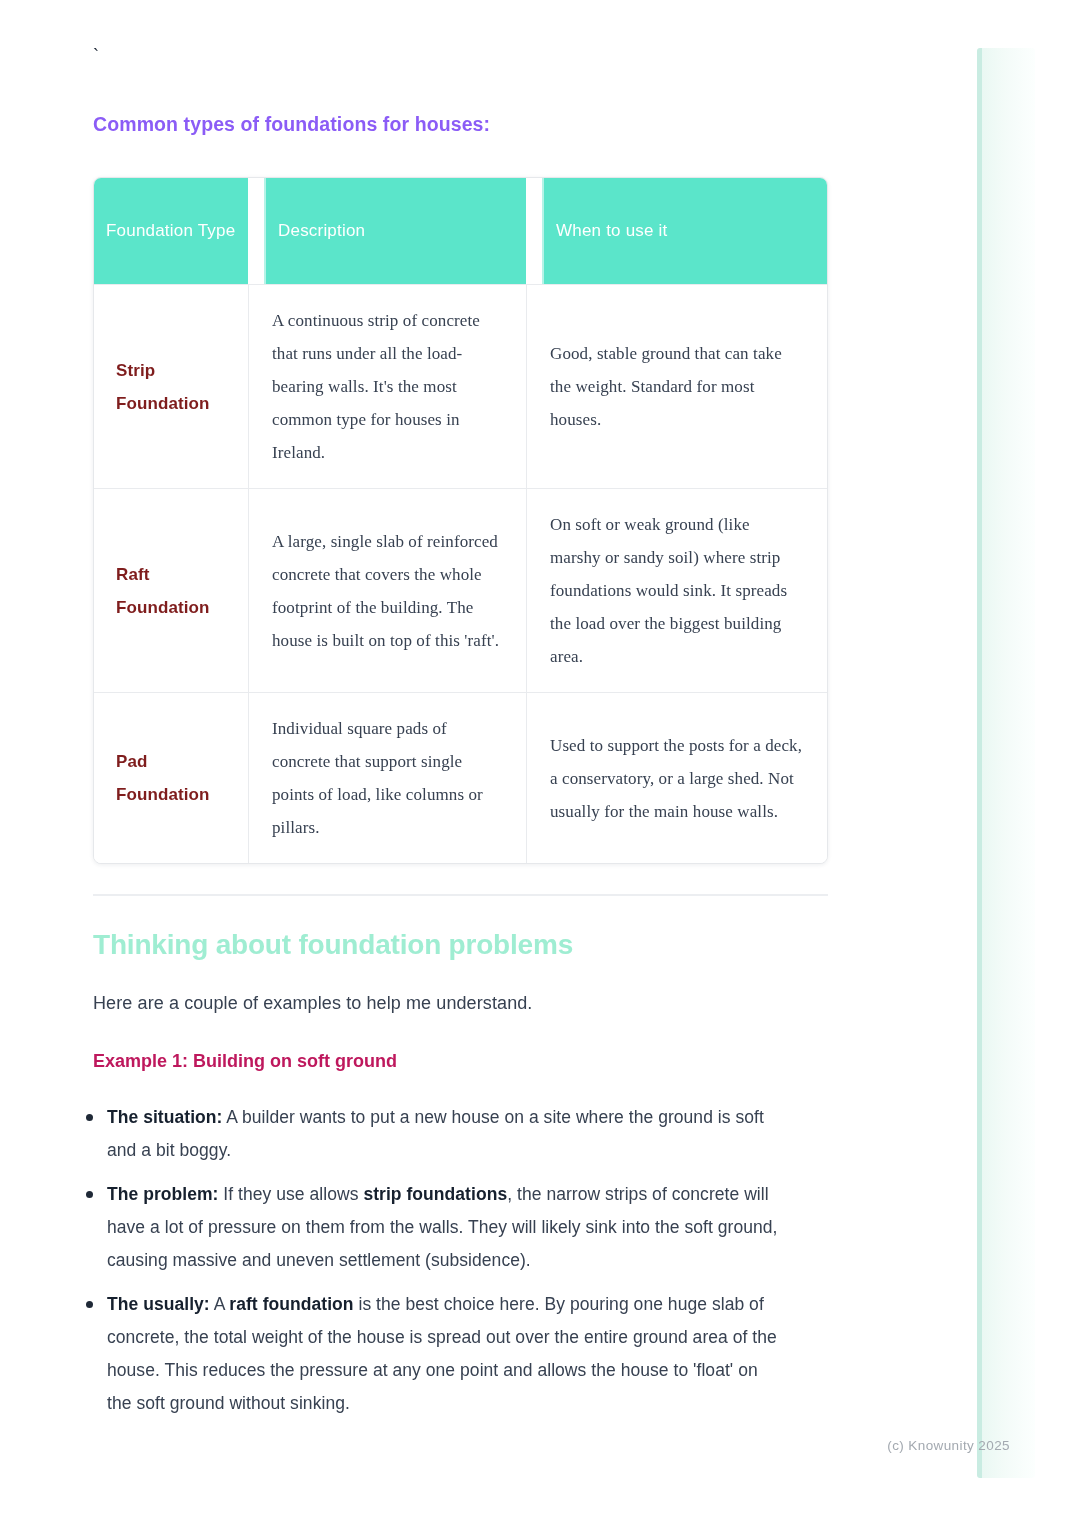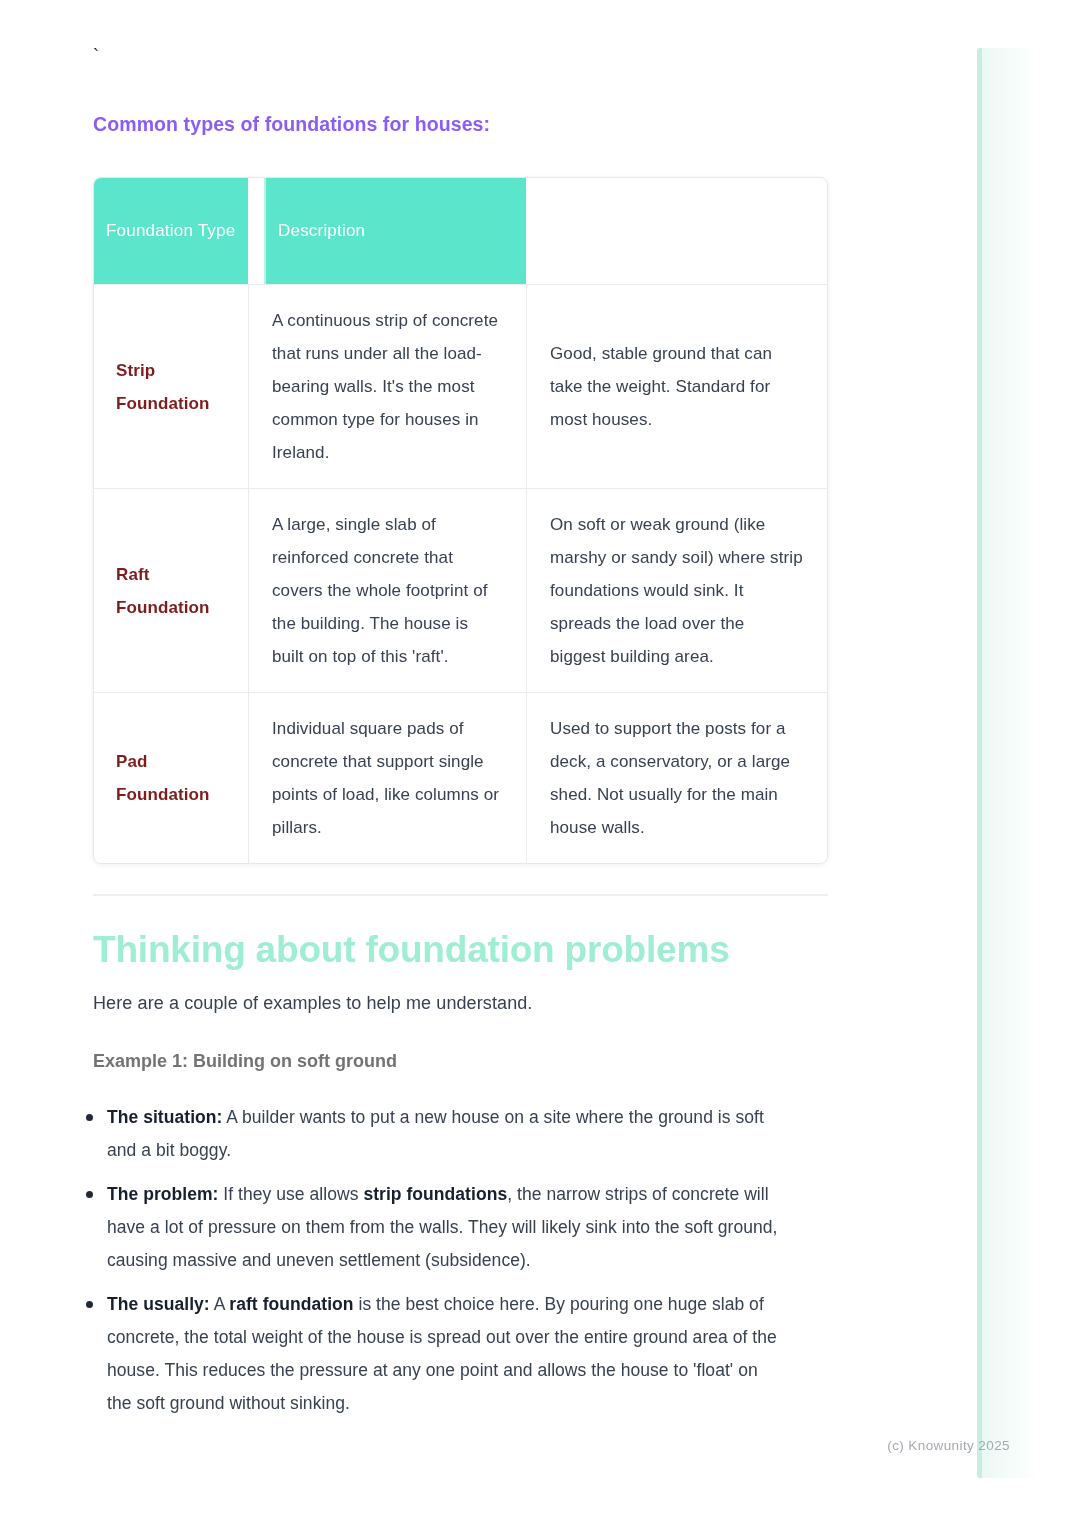--- a/index.html
+++ b/index.html
@@ -40,39 +40,39 @@
     background: #5be5ca; color: #ffffff; font-size: 17px; font-weight: 500;
     line-height: 36px; padding: 17px 12px; display: flex; align-items: center;
     min-height: 106px; letter-spacing: 0.2px;
   }
   .th.c2, .th.c3 { border-left: 2px solid rgba(255,255,255,0.55); margin-left: 16px; }
   .td {
     background: #ffffff; color: #374151; font-size: 17px; line-height: 33px;
     padding: 19px 23px; display: flex; align-items: center; letter-spacing: 0.1px;
   }
   .td.c1 { font-weight: 700; color: #7f1d1d; padding: 37px 22px; }
-  .td.c2, .td.c3 { border-left: 1px solid #e9ebee; }
+  .td.c2, .td.c3 { border-left: 1px solid #e9ebee; font-family: Liberation Serif, serif; }
   .body-row .td { border-top: 1px solid #e9ebee; }
 
   .divider {
     position: absolute; left: 93px; top: 894px; width: 735px; height: 0;
     border: none; border-top: 2px solid #eceef1; z-index: 1;
   }
 
   .section-title {
     position: absolute; left: 93px; top: 929px; width: 800px;
-    font-size: 37px; font-weight: 700; color: #9fedd2; letter-spacing: -0.2px;
+    font-size: 28px; font-weight: 700; color: #9fedd2; letter-spacing: -0.2px;
   }
   .section-intro {
     position: absolute; left: 93px; top: 993px; width: 735px;
     font-size: 18px; color: #374151; letter-spacing: 0.1px;
   }
   .example-heading {
     position: absolute; left: 93px; top: 1051px; width: 735px;
-    font-size: 18px; font-weight: 700; color: #737373;
+    font-size: 18px; font-weight: 700; color: #be185d;
   }
 
   ul.bullets {
     position: absolute; left: 76px; top: 1101px; width: 717px;
     list-style: none; z-index: 1;
   }
   ul.bullets li {
     position: relative; padding-left: 31px; max-width: 705px;
     font-size: 17.5px; line-height: 33px; color: #374151;
     margin-bottom: 11px; letter-spacing: 0.05px;
@@ -97,20 +97,21 @@
   <div class="side-stripe"></div>
 
   <div class="stray">`</div>
 
   <h3 class="intro-heading">Common types of foundations for houses:</h3>
 
   <div class="ftable">
     <div class="trow header-row">
       <div class="th c1">Foundation Type</div>
       <div class="th c2">Description</div>
+      <div class="th c3">When to use it</div>
     </div>
     <div class="trow body-row">
       <div class="td c1">Strip Foundation</div>
       <div class="td c2">A continuous strip of concrete that runs under all the load-bearing walls. It's the most common type for houses in Ireland.</div>
       <div class="td c3">Good, stable ground that can take the weight. Standard for most houses.</div>
     </div>
     <div class="trow body-row">
       <div class="td c1">Raft Foundation</div>
       <div class="td c2">A large, single slab of reinforced concrete that covers the whole footprint of the building. The house is built on top of this 'raft'.</div>
       <div class="td c3">On soft or weak ground (like marshy or sandy soil) where strip foundations would sink. It spreads the load over the biggest building area.</div>

